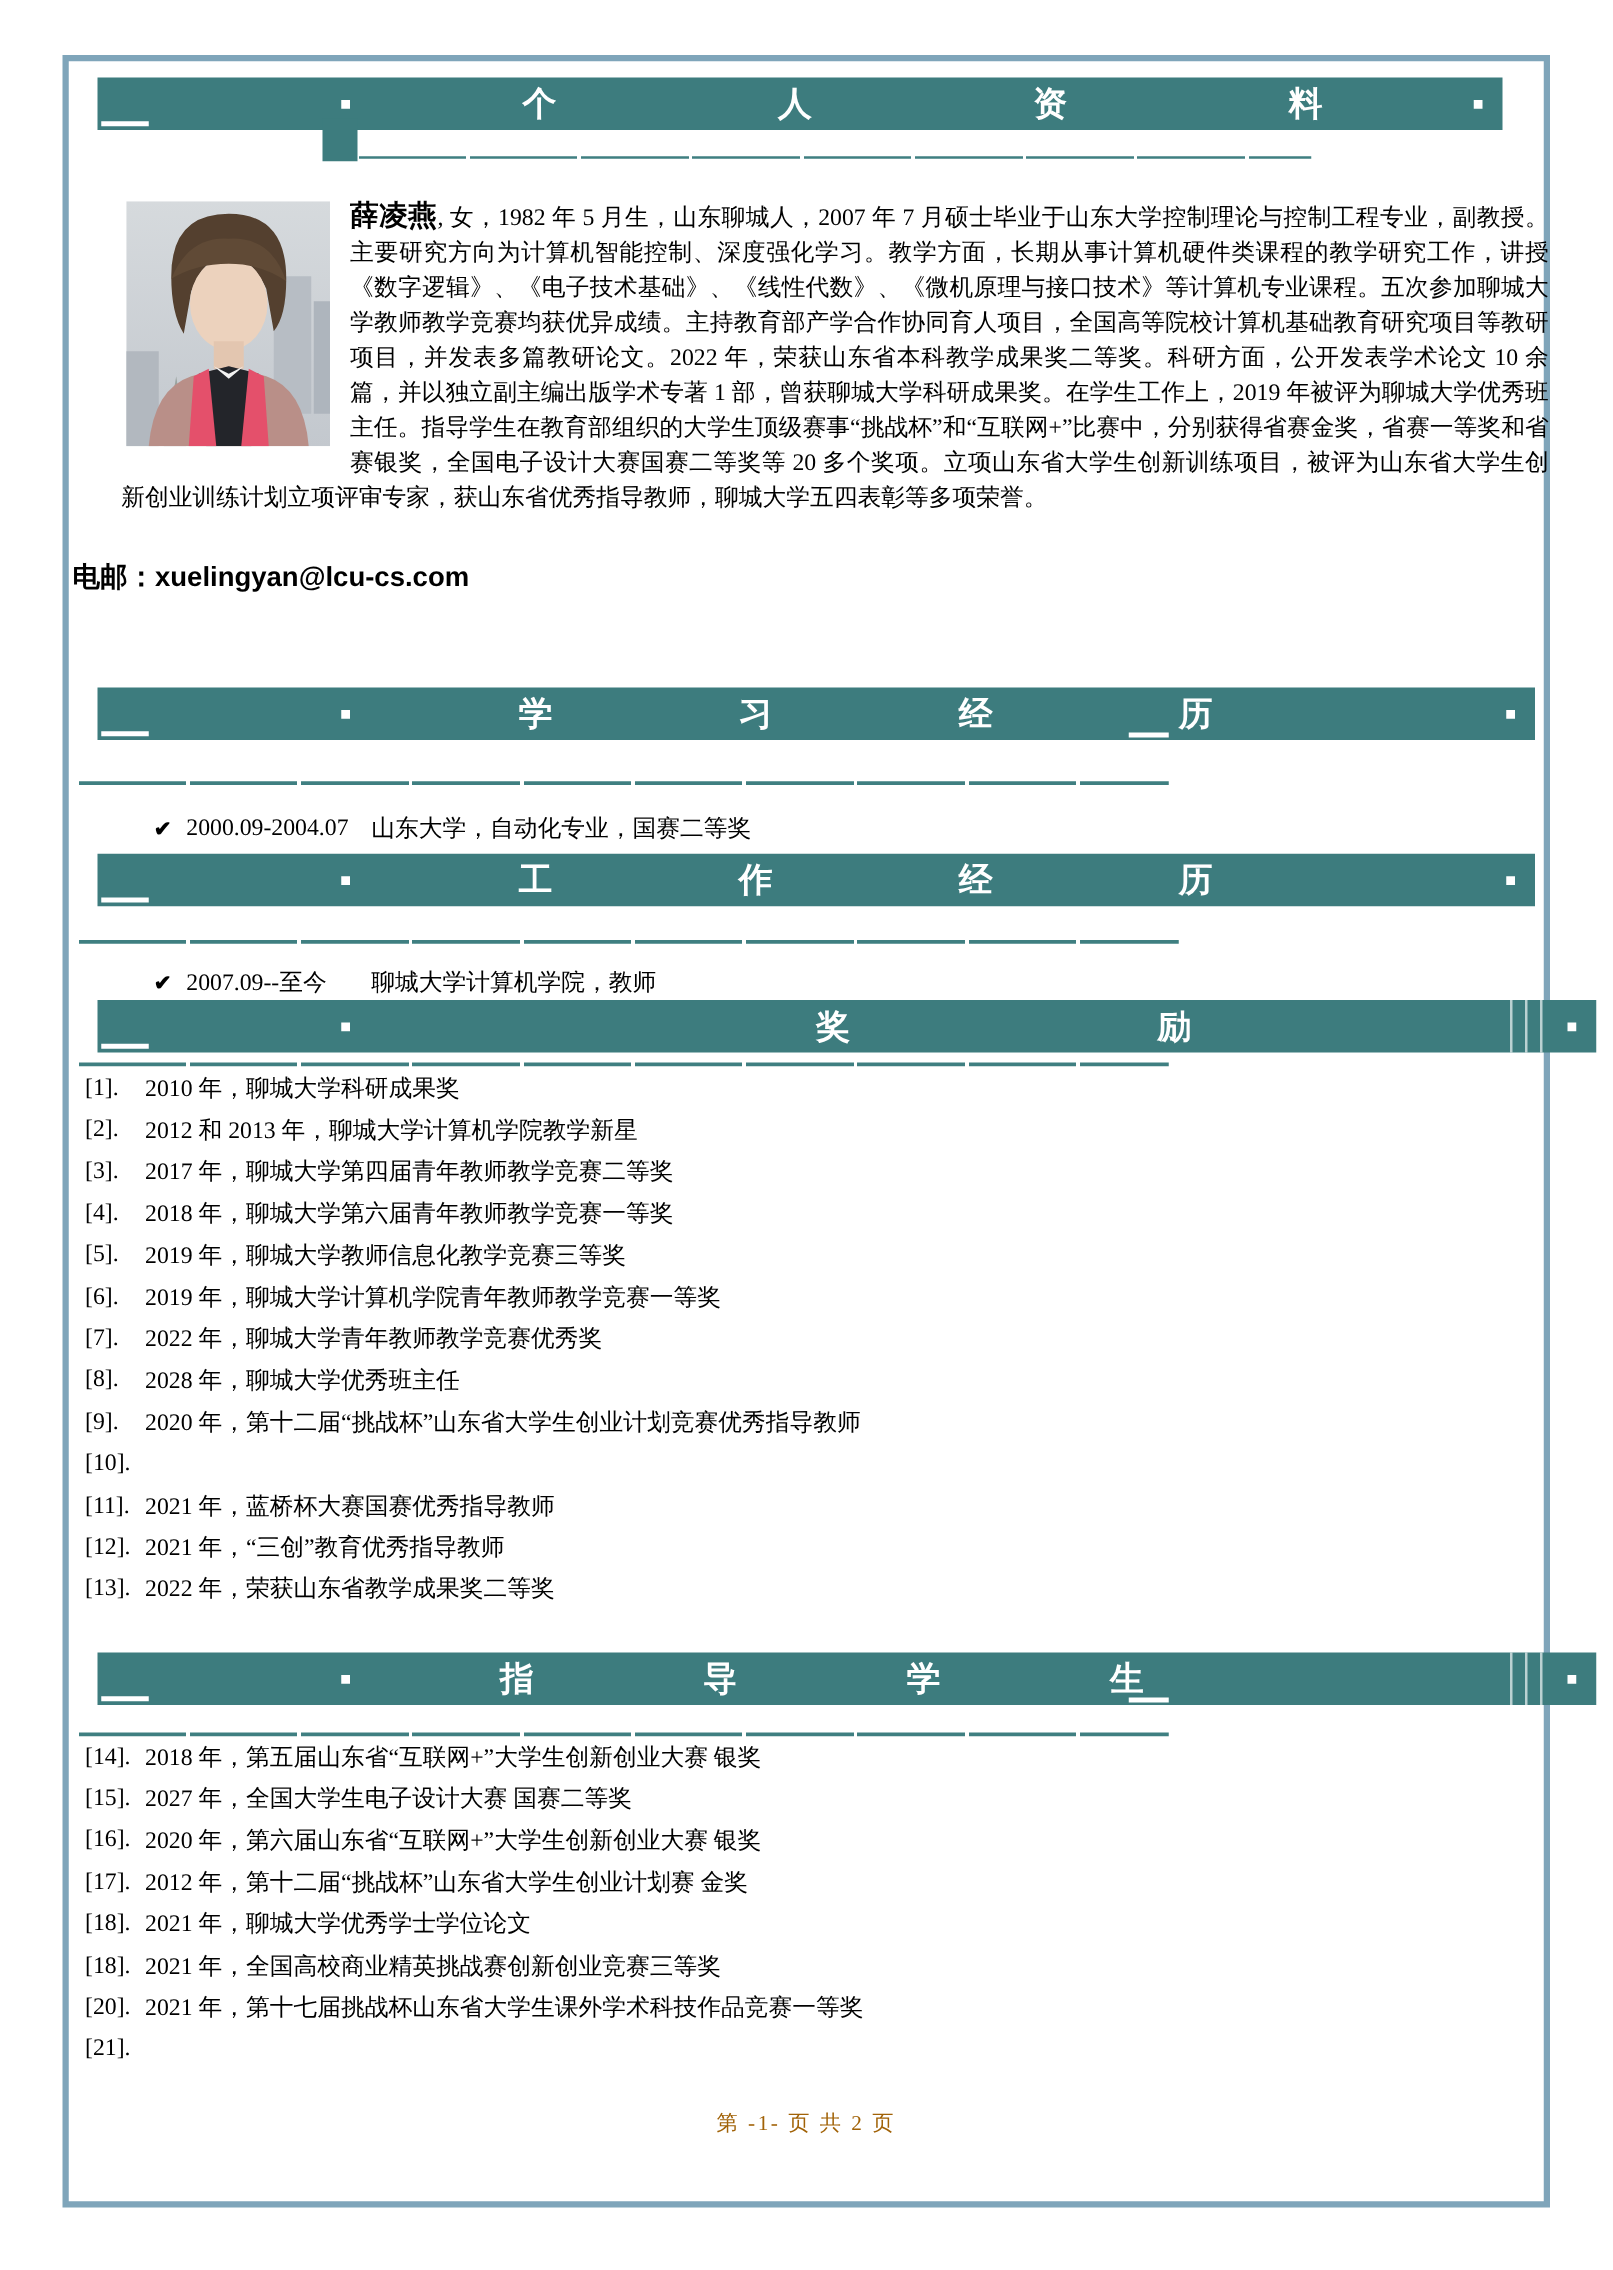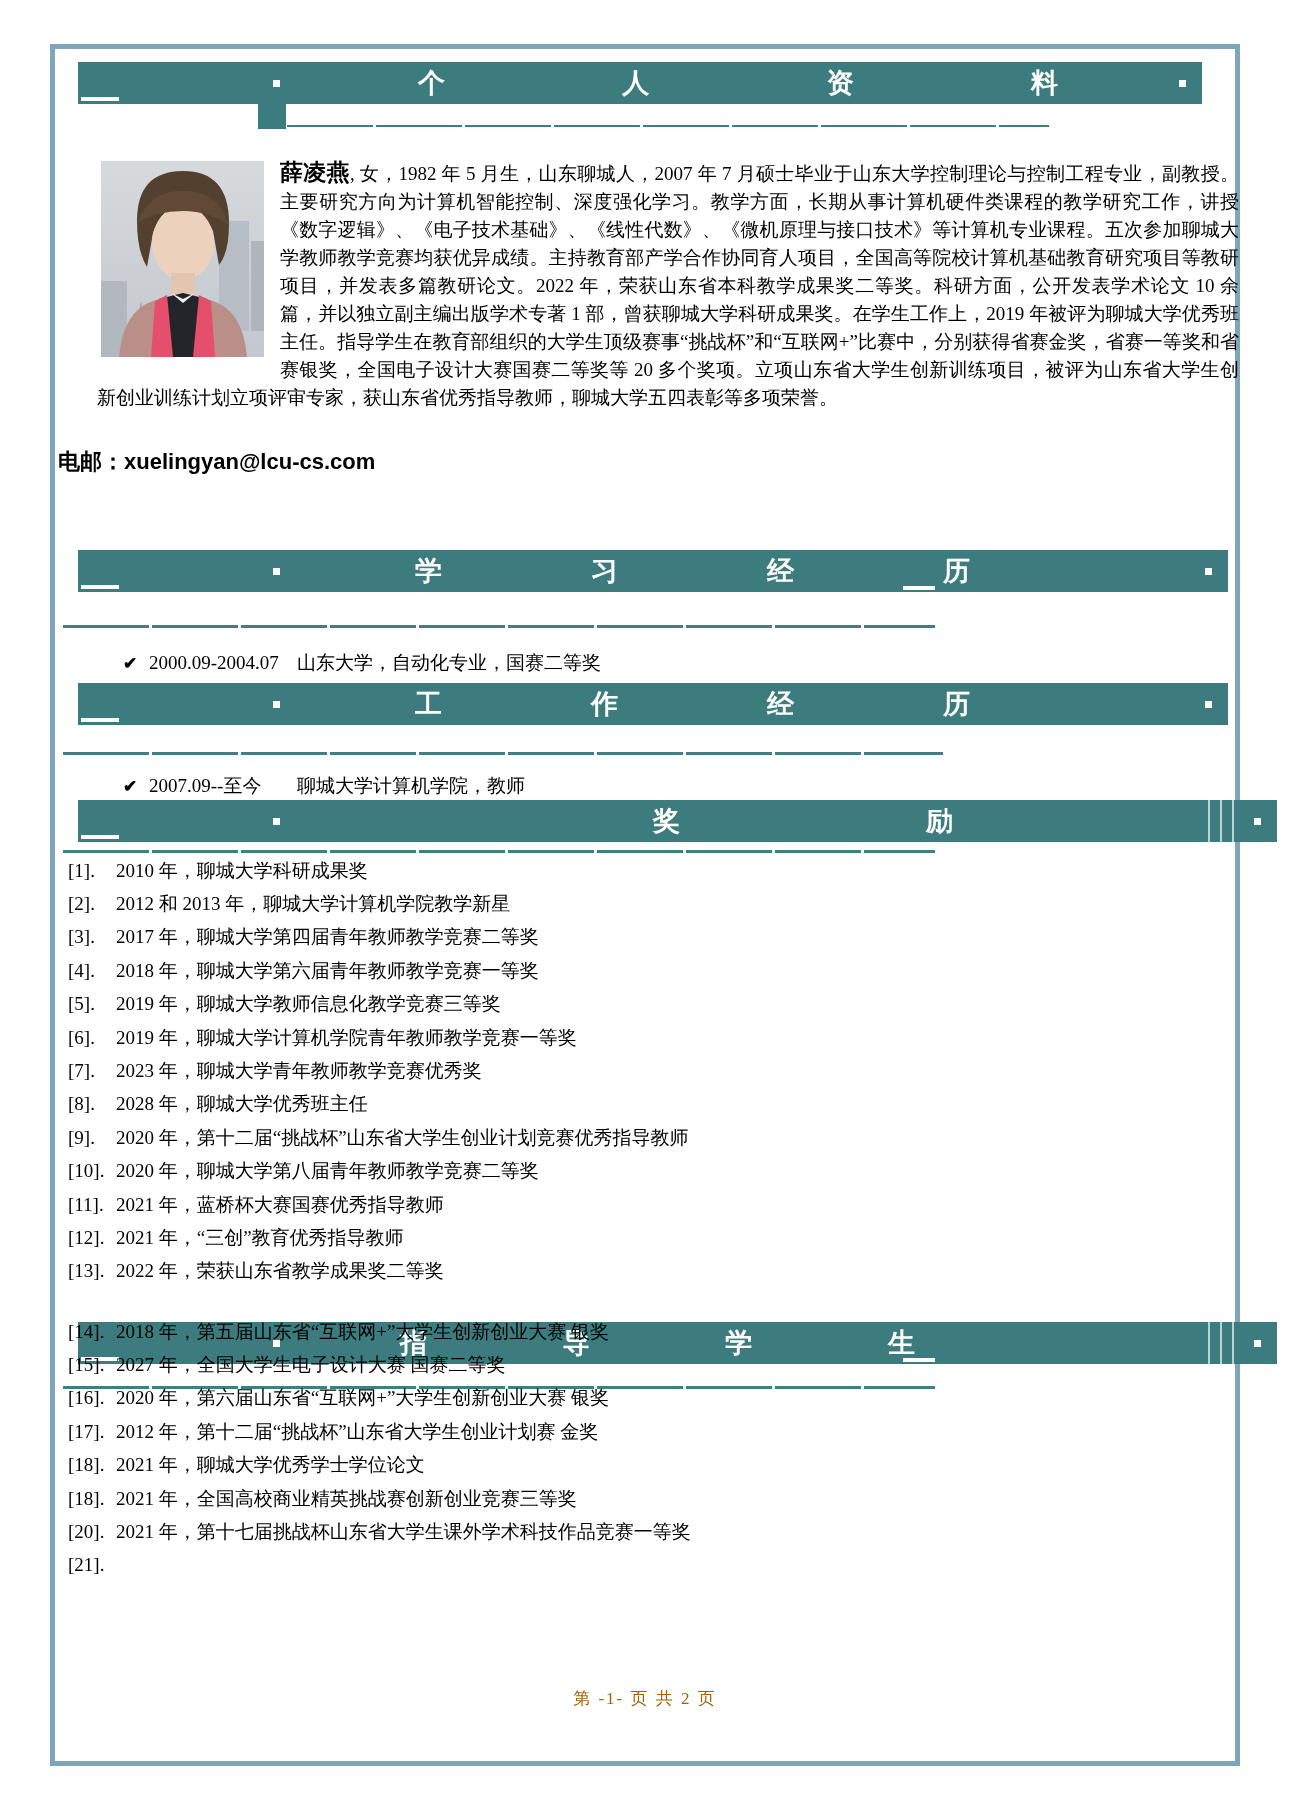--- a/index.html
+++ b/index.html
@@ -54,21 +54,21 @@
   
   .vlist{position:absolute;left:68px;width:1000px;font-size:19px;}
   .l-edu{top:596px;} .l-work{top:719px;}
   .vrow{height:36px;display:flex;align-items:center;}
   .chk{width:26px;font-size:17px;font-weight:bold;}
   .date{width:148px;}
   .desc{margin-left:0;}
 
   
   .nlist{position:absolute;left:13px;width:1140px;font-size:19px;}
-  .l-awards{top:805px;} .l-students{top:1266px;}
+  .l-awards{top:805px;} .l-students{top:1340px;}
   .nrow{height:33.4px;display:flex;align-items:center;}
   .num{width:48px;}
   .txt{flex:1;}
 
   .footer{position:absolute;left:0;top:1638px;width:100%;text-align:center;
           color:#a16207;font-size:17px;letter-spacing:2px;}
 </style>
 </head>
 <body>
 
@@ -210,36 +210,35 @@
         <span class="txt">2019 年，聊城大学教师信息化教学竞赛三等奖</span>
       </div>
 
       <div class="nrow">
         <span class="num">[6].</span>
         <span class="txt">2019 年，聊城大学计算机学院青年教师教学竞赛一等奖</span>
       </div>
 
       <div class="nrow">
         <span class="num">[7].</span>
-        <span class="txt">2023 年，聊城大学青年教师教学竞赛优秀奖</span>
+        <span class="txt">2022 年，聊城大学青年教师教学竞赛优秀奖</span>
       </div>
 
       <div class="nrow">
         <span class="num">[8].</span>
         <span class="txt">2028 年，聊城大学优秀班主任</span>
       </div>
 
       <div class="nrow">
         <span class="num">[9].</span>
         <span class="txt">2020 年，第十二届“挑战杯”山东省大学生创业计划竞赛优秀指导教师</span>
       </div>
 
       <div class="nrow">
         <span class="num">[10].</span>
-        <span class="txt">2020 年，聊城大学第八届青年教师教学竞赛二等奖</span>
       </div>
 
       <div class="nrow">
         <span class="num">[11].</span>
         <span class="txt">2021 年，蓝桥杯大赛国赛优秀指导教师</span>
       </div>
 
       <div class="nrow">
         <span class="num">[12].</span>
         <span class="txt">2021 年，“三创”教育优秀指导教师</span>

